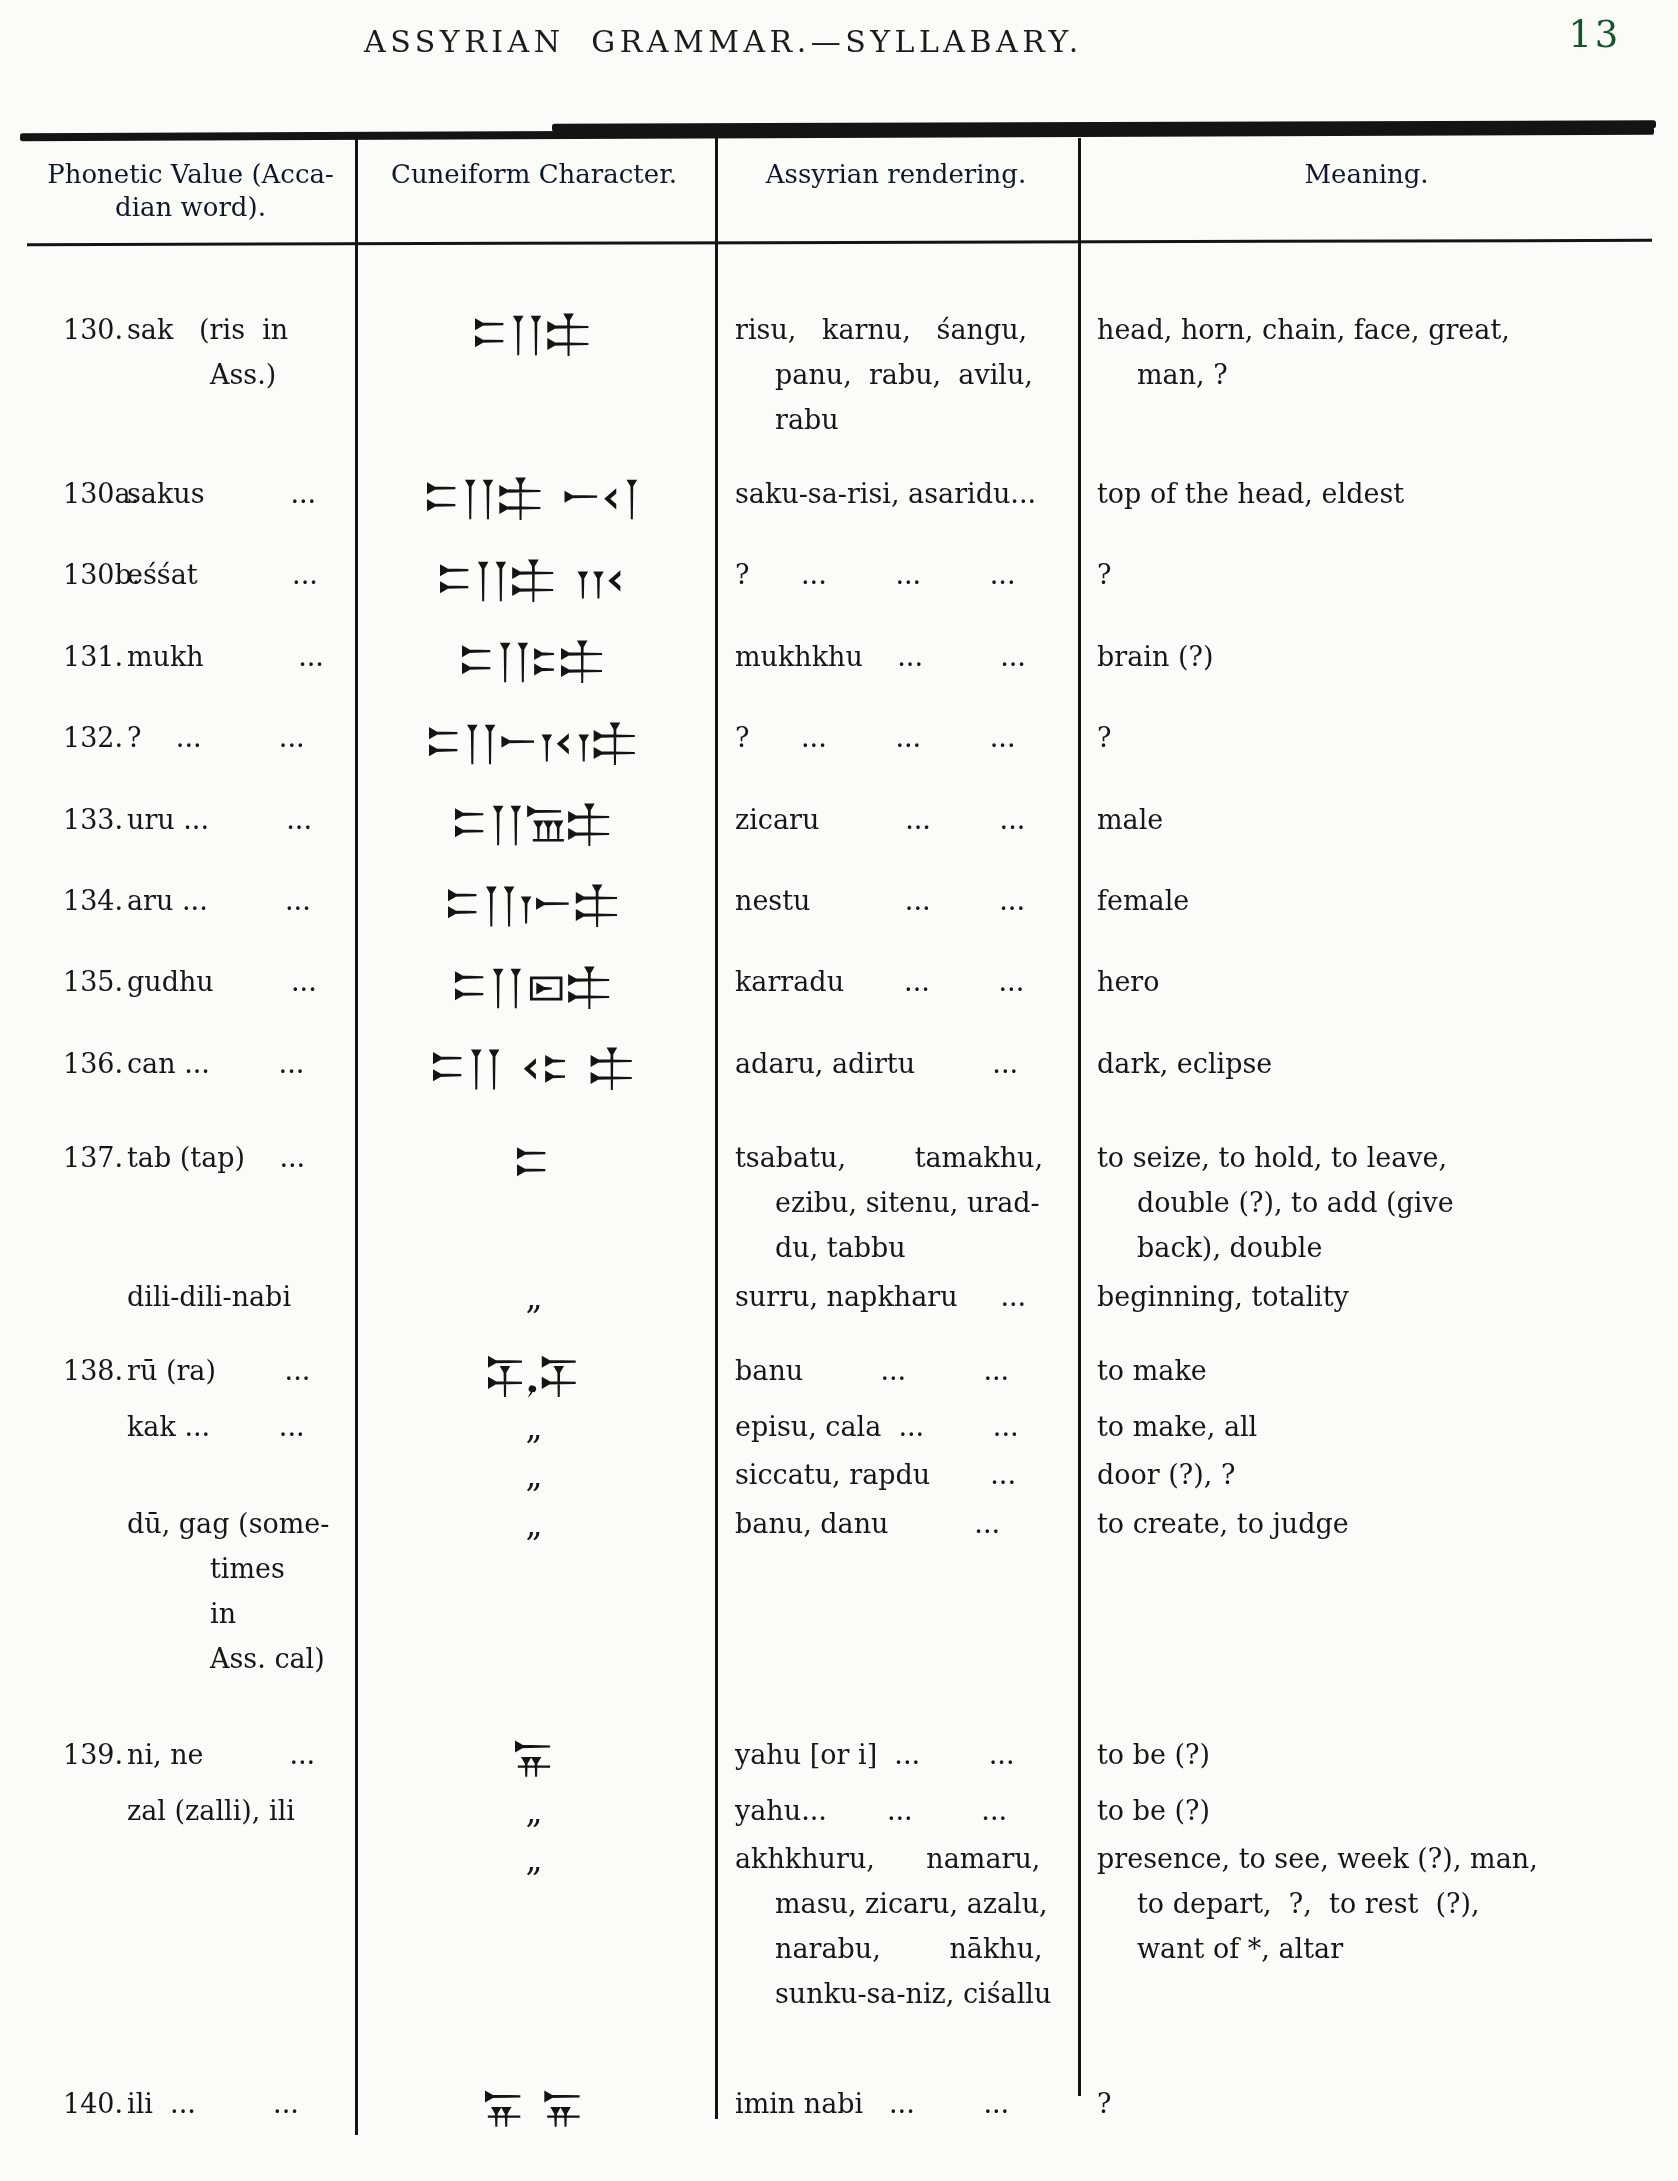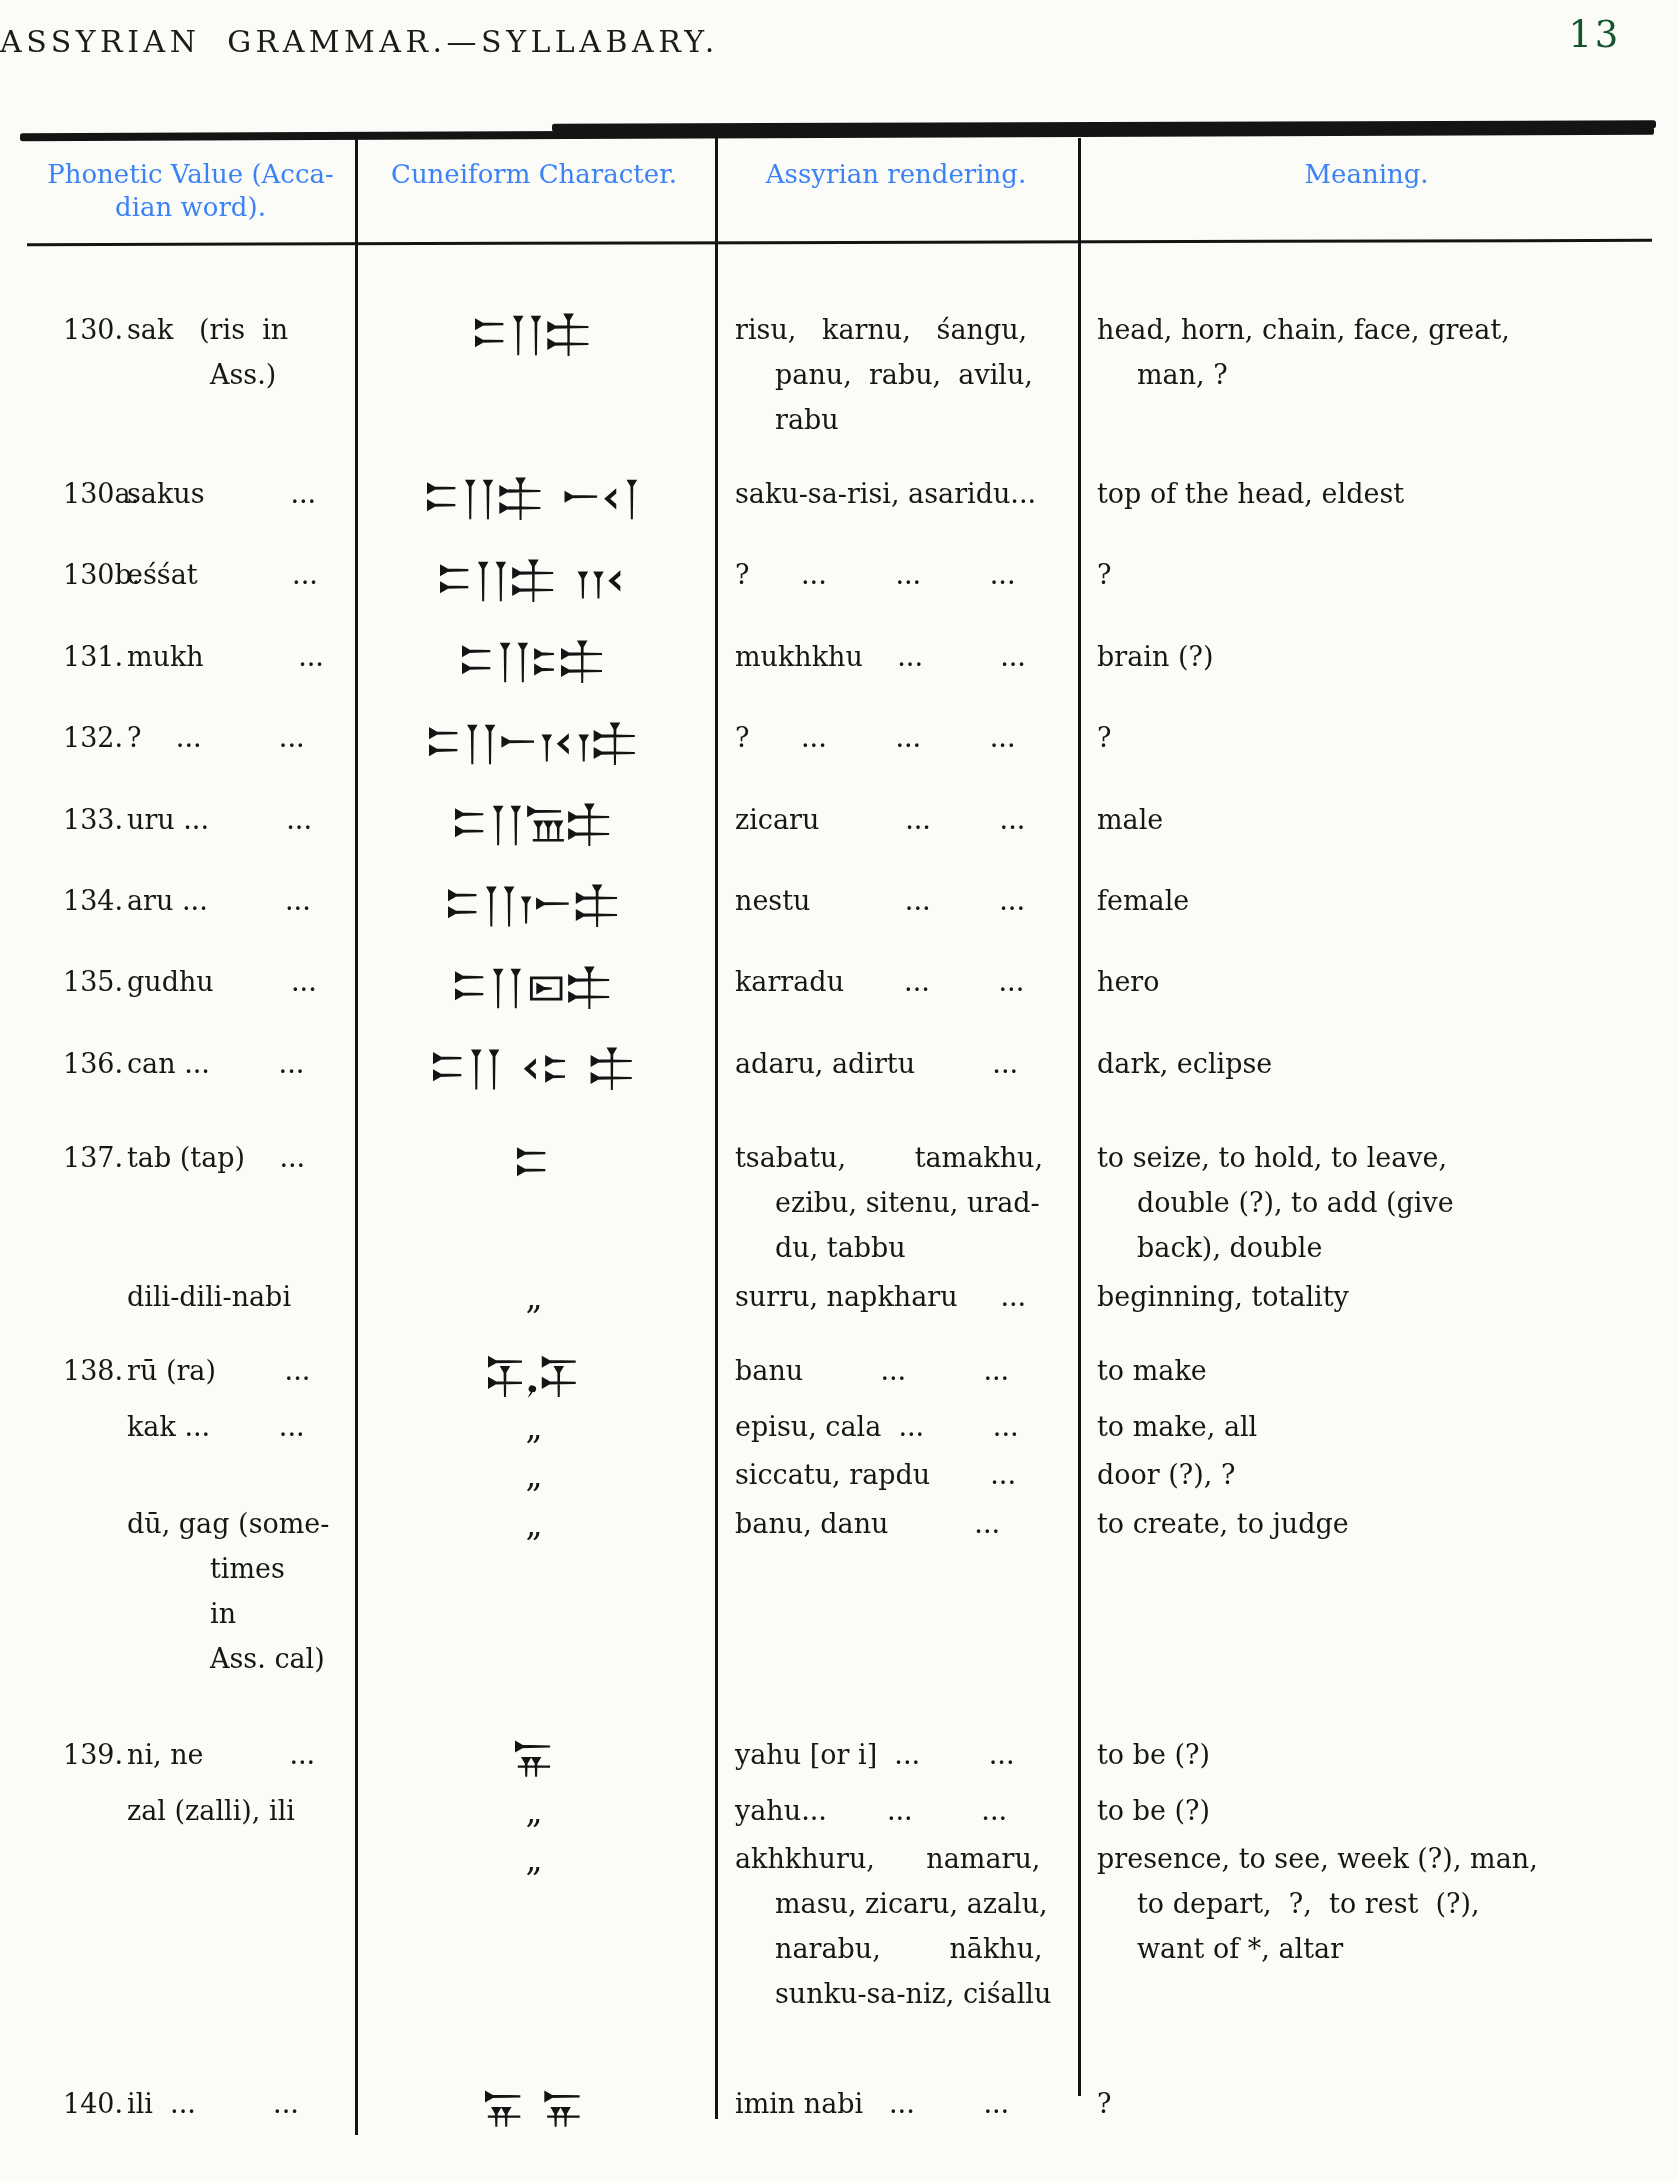--- a/index.html
+++ b/index.html
@@ -3,38 +3,38 @@
 <meta charset="utf-8">
 <style>
   html,body{margin:0;padding:0}
   body{
     width:1679px;height:2182px;position:relative;overflow:hidden;
     background:#fbfbf8;color:#161616;
     font-family:"DejaVu Serif", serif;
   }
   .it{}
   .title{
-    position:absolute;top:23.5px;left:0;width:1447px;text-align:left;
+    position:absolute;top:23.5px;left:0;width:1447px;text-align:center;
     font-size:30px;letter-spacing:4.5px;word-spacing:12.7px;color:#1b1b1b;
   }
   .pagenum{
     position:absolute;top:12.7px;right:58px;font-size:37px;letter-spacing:2.7px;color:#14532d;
   }
   .rule{position:absolute;background:#141414}
   .top-rule-1{left:20px;top:130px;width:1634px;height:8.1px;transform:rotate(-0.22deg);border-radius:2.7px}
   .top-rule-2{left:552px;top:122px;width:1104px;height:8.1px;transform:rotate(-0.18deg);border-radius:2.7px}
   .head-underline{left:27px;top:241px;width:1625px;height:2.7px;transform:rotate(-0.15deg)}
   .vrule{width:2.7px}
   .vrule-1{left:355px;top:138px;height:1997px}
   .vrule-2{left:715px;top:138px;height:1981px}
   .vrule-3{left:1078px;top:138px;height:1958px}
 
   .thead{
     position:absolute;top:154px;left:27px;width:1628px;display:grid;
-    grid-template-columns:327px 360px 364px 1fr;font-size:26px;color:#3b82f6;
+    grid-template-columns:327px 360px 364px 1fr;font-size:26px;color:#0f172a;
   }
   .hcell{text-align:center;line-height:33px;padding-top:3.6px}
 
   .tbody{position:absolute;top:271px;left:27px;width:1628px;font-size:27px}
   .t-row{display:grid;grid-template-columns:100px 228px 360px 364px 1fr}
   .t-row.level1{margin-top:29px}
   .t-row.level2{margin-top:3.6px}
   .t-row:nth-child(1){margin-top:36px}
   .t-row:nth-child(10){margin-top:42px}
   .t-row:nth-child(16){margin-top:51px}

